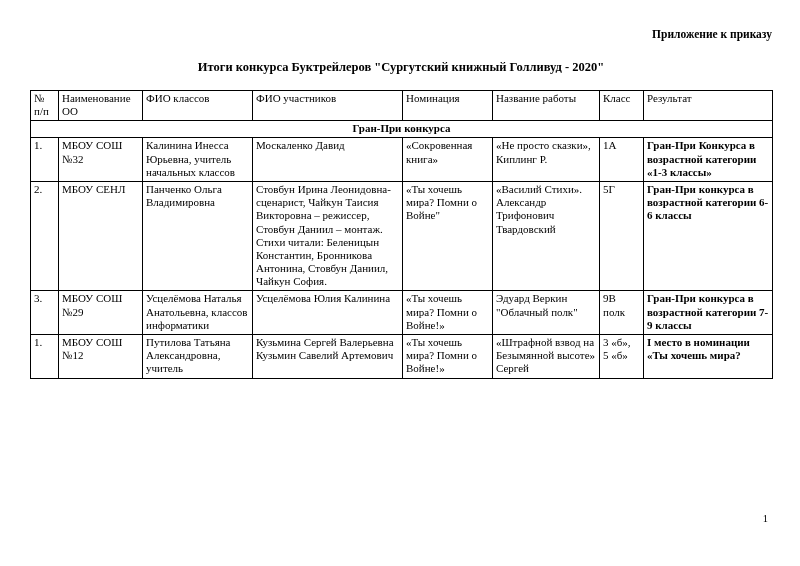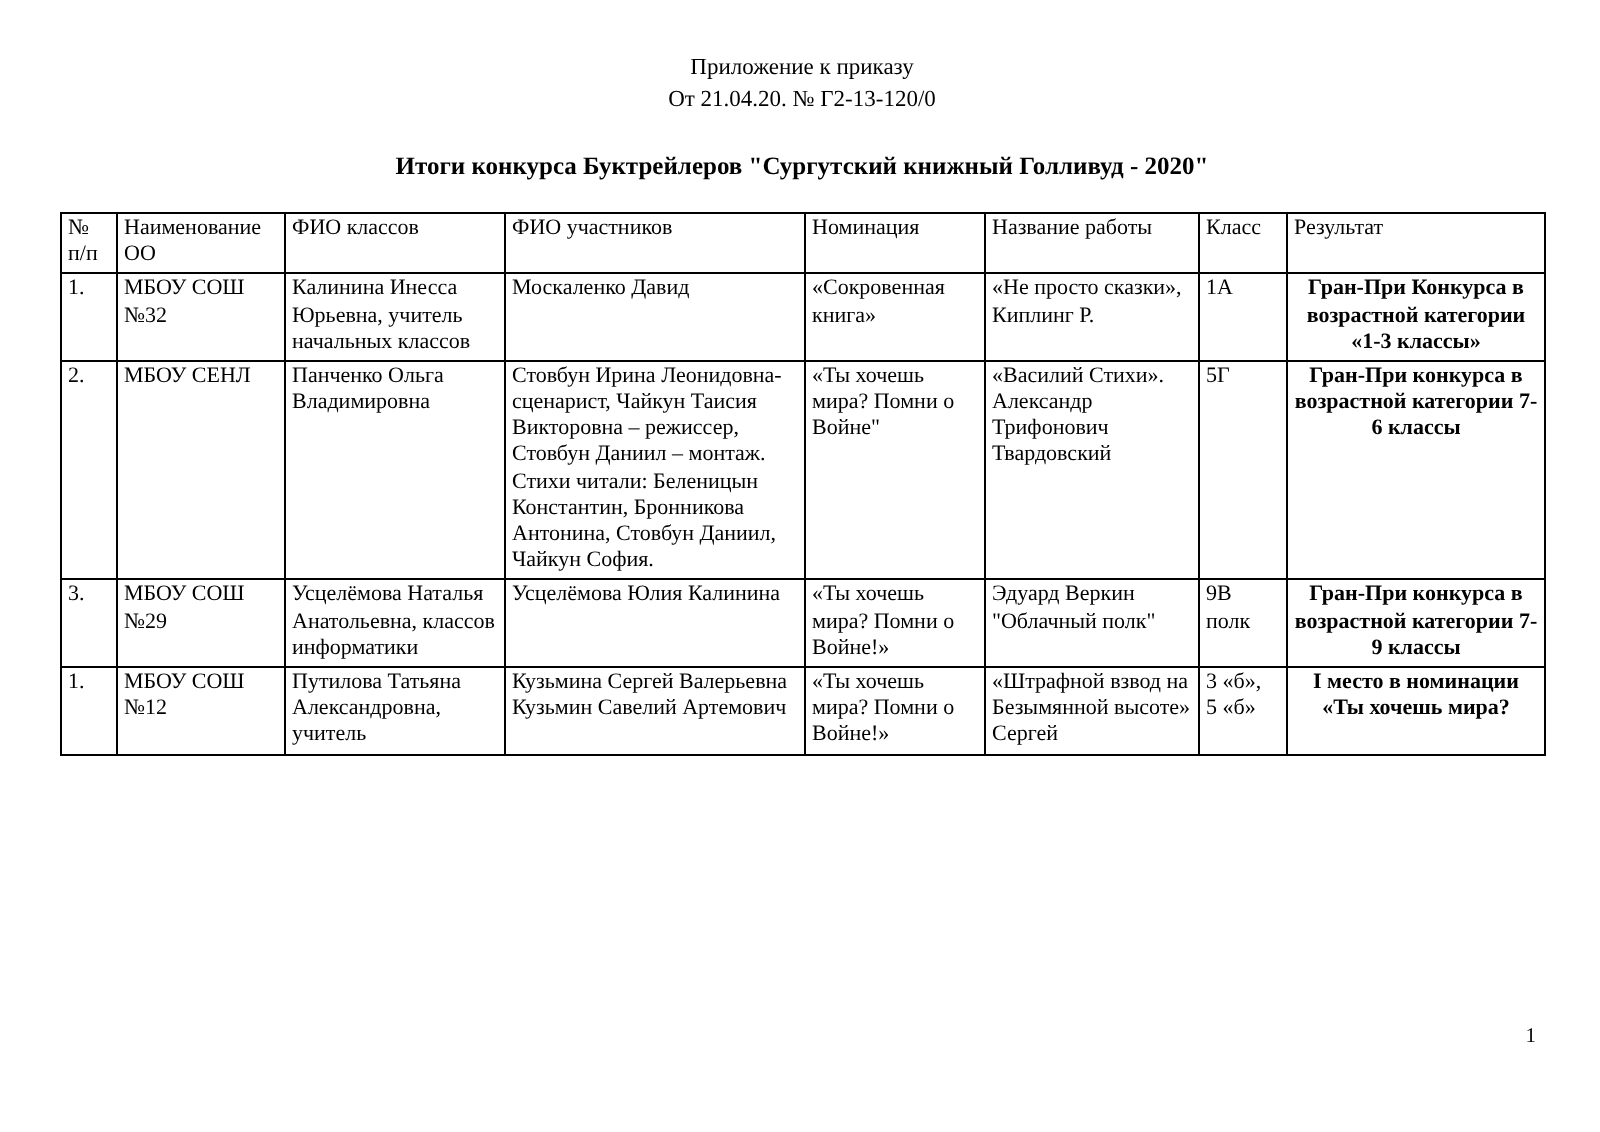--- a/index.html
+++ b/index.html
@@ -9,23 +9,24 @@
     color:#000000;
     font-family:"Liberation Serif", serif;
     overflow:hidden;
   }
   .page {
     position:relative;
     width:800px; height:566px;
     padding:26px 28px 0 30px;
   }
   .annex {
-    text-align:center;
+    text-align:right;
     font-size:11.5px;
     line-height:1.4;
+    font-weight:bold;
   }
   .title {
     text-align:center;
     font-weight:bold;
     font-size:12.5px;
     line-height:1.5;
     margin-top:16px;
   }
   table.results {
     margin-top:13px;
@@ -44,37 +45,35 @@
     white-space:pre-line;
     overflow:hidden;
   }
   table.results td.section {
     text-align:center;
     font-weight:bold;
     white-space:normal;
   }
   table.results td.result {
     font-weight:bold;
-    text-align:center;
   }
   .page-number {
     position:absolute;
     right:32px;
     bottom:42px;
     font-size:10.5px;
   }
 </style>
 </head>
 <body>
 
 <div class="page">
 
   <div class="annex">
     <div>Приложение к приказу</div>
-    <div>От 21.04.20. № Г2-13-120/0</div>
   </div>
 
   <div class="title">
     <div>Итоги конкурса Буктрейлеров "Сургутский книжный Голливуд - 2020"</div>
   </div>
 
   <table class="results">
     <colgroup>
       <col style="width:28px">
         <col style="width:84px">
@@ -92,20 +91,23 @@
         <th>Наименование ОО</th>
         <th>ФИО классов</th>
         <th>ФИО участников</th>
         <th>Номинация</th>
         <th>Название работы</th>
         <th>Класс</th>
         <th>Результат</th>
       </tr>
     </thead>
     <tbody>
+      <tr>
+        <td colspan="8" class="section">Гран-При конкурса</td>
+      </tr>
 
       <tr>
         <td>1.</td>
         <td>МБОУ СОШ
 №32</td>
         <td>Калинина Инесса Юрьевна,  учитель начальных классов</td>
         <td>Москаленко Давид</td>
         <td>«Сокровенная книга»</td>
         <td>«Не просто сказки», Киплинг Р.</td>
         <td>1А</td>
@@ -113,21 +115,21 @@
       </tr>
 
       <tr>
         <td>2.</td>
         <td>МБОУ СЕНЛ</td>
         <td>Панченко Ольга Владимировна</td>
         <td>Стовбун Ирина Леонидовна-сценарист, Чайкун Таисия Викторовна – режиссер, Стовбун Даниил – монтаж. Стихи читали:  Беленицын Константин, Бронникова Антонина, Стовбун Даниил, Чайкун София.</td>
         <td>«Ты хочешь мира? Помни о Войне"</td>
         <td>«Василий Стихи». Александр Трифонович Твардовский</td>
         <td>5Г</td>
-        <td class="result">Гран-При конкурса в возрастной категории 7-6 классы</td>
+        <td class="result">Гран-При конкурса в возрастной категории 6-6 классы</td>
       </tr>
 
       <tr>
         <td>3.</td>
         <td>МБОУ СОШ
 №29</td>
         <td>Усцелёмова Наталья Анатольевна, классов информатики</td>
         <td>Усцелёмова Юлия Калинина</td>
         <td>«Ты хочешь мира? Помни о Войне!»</td>
         <td>Эдуард Веркин "Облачный полк"</td>

